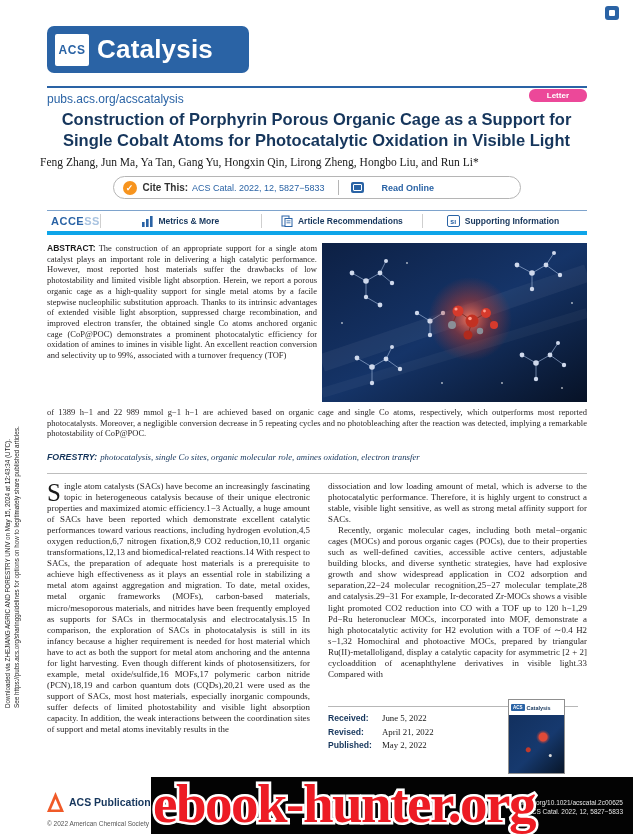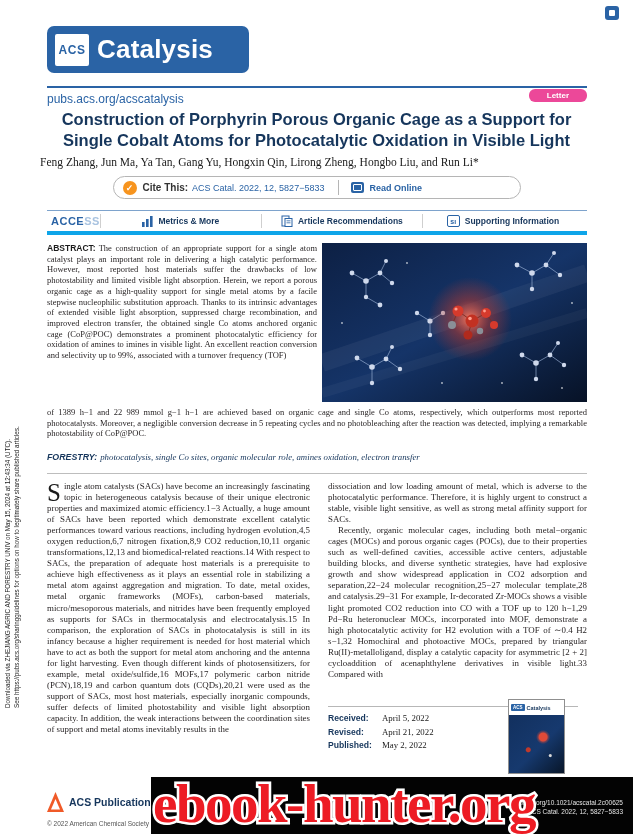--- a/index.html
+++ b/index.html
@@ -42,21 +42,21 @@
     font-family:"Liberation Sans", sans-serif; font-size:9px; font-weight:bold;
     display:flex; align-items:center; justify-content:center; margin-left:9px; }
   .cite-label { font-family:"Liberation Sans", sans-serif; font-weight:bold; font-size:10px;
     color:#333; margin-left:6px; }
   .cite-ref { font-family:"Liberation Sans", sans-serif; font-size:9px; color:#2a63a5; margin-left:4px; }
   .cite-divider { width:1px; height:15px; background:#b5b5b5; margin:0 12px 0 14px; }
   .read-icon { width:13px; height:11px; background:#2a63a5; border-radius:2px; position:relative; }
   .read-icon::after { content:""; position:absolute; left:2px; right:2px; top:2px; bottom:2px;
     border:1px solid #fff; border-radius:1px; }
   .read-label { font-family:"Liberation Sans", sans-serif; font-weight:bold; font-size:9px;
-    color:#2a63a5; margin-left:5px; }
+    color:#2a63a5; margin-left:17px; }
 
   
   .access-bar { position:absolute; left:47px; top:210px; width:540px; height:25px;
     border-top:1px solid #7ea3cc; border-bottom:4px solid #0ea5e9;
     display:flex; align-items:center; font-family:"Liberation Sans", sans-serif; padding:0 4px; }
   .access-word { font-weight:bold; font-size:11px; letter-spacing:.5px; }
   .access-solid { color:#2a63a5; } .access-outline { color:#a9c3e0; }
   .bar-sep { width:1px; height:14px; background:#cfcfcf; }
   .bar-item { flex:1; display:flex; align-items:center; justify-content:center; gap:5px;
     font-size:8.5px; font-weight:bold; color:#16365c; }
@@ -286,21 +286,21 @@
   <div class="col col-left">
     <span class="dropcap">S</span><span>ingle atom catalysts (SACs) have become an increasingly fascinating topic in heterogeneous catalysis because of their unique electronic properties and maximized atomic efficiency.1−3 Actually, a huge amount of SACs have been reported which demonstrate excellent catalytic performances toward various reactions, including hydrogen evolution,4,5 oxygen reduction,6,7 nitrogen fixation,8,9 CO2 reduction,10,11 organic transformations,12,13 and biomedical-related reactions.14 With respect to SACs, the preparation of adequate host materials is a prerequisite to achieve high effectiveness as it plays an essential role in stabilizing a metal atom against aggregation and migration. To date, metal oxides, metal organic frameworks (MOFs), carbon-based materials, micro/mesoporous materials, and nitrides have been frequently employed as supports for SACs in thermocatalysis and electrocatalysis.15 In comparison, the exploration of SACs in photocatalysis is still in its infancy because a higher requirement is needed for host material which have to act as both the support for metal atom anchoring and the antenna for light harvesting. Even though different kinds of photosensitizers, for example, metal oxide/sulfide,16 MOFs,17 polymeric carbon nitride (PCN),18,19 and carbon quantum dots (CQDs),20,21 were used as the support of SACs, most host materials, especially inorganic compounds, suffer defects of limited photostability and visible light absorption capacity. In addition, the weak interactions between the coordination sites of support and metal atoms inevitably results in the</span>
   </div>
   <div class="col col-right">
     <div>dissociation and low loading amount of metal, which is adverse to the photocatalytic performance. Therefore, it is highly urgent to construct a stable, visible light sensitive, as well as strong metal affinity support for SACs.</div>
     <div class="para-indent">Recently, organic molecular cages, including both metal−organic cages (MOCs) and porous organic cages (POCs), due to their properties such as well-defined cavities, accessible active centers, adjustable building blocks, and diverse synthetic strategies, have had explosive growth and show widespread application in CO2 adsorption and separation,22−24 molecular recognition,25−27 molecular template,28 and catalysis.29−31 For example, Ir-decorated Zr-MOCs shows a visible light promoted CO2 reduction into CO with a TOF up to 120 h−1,29 Pd−Ru heteronuclear MOCs, incorporated into MOF, demonstrate a high photocatalytic activity for H2 evolution with a TOF of ∼0.4 H2 s−1,32 Homochiral and photoactive MOCs, prepared by triangular Ru(II)-metalloligand, display a catalytic capacity for asymmetric [2 + 2] cycloaddition of acenaphthylene derivatives in visible light.33 Compared with</div>
   </div>
 
   <div class="dates-rule"></div>
   <div class="dates">
-    <div><span class="date-label">Received:</span><span class="date-value">April 5, 2022</span></div>
+    <div><span class="date-label">Received:</span><span class="date-value">June 5, 2022</span></div>
     <div><span class="date-label">Revised:</span><span class="date-value">April 21, 2022</span></div>
     <div><span class="date-label">Published:</span><span class="date-value">May 2, 2022</span></div>
   </div>
 
   <div class="cover">
     <div class="cover-top">
       <span class="cover-acs">ACS</span>
       <span class="cover-name">Catalysis</span>
     </div>
     <div class="cover-img"></div>

